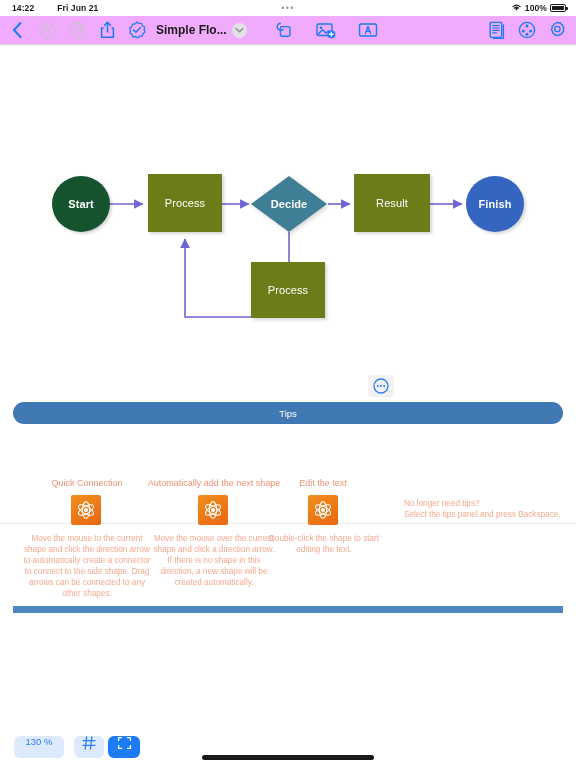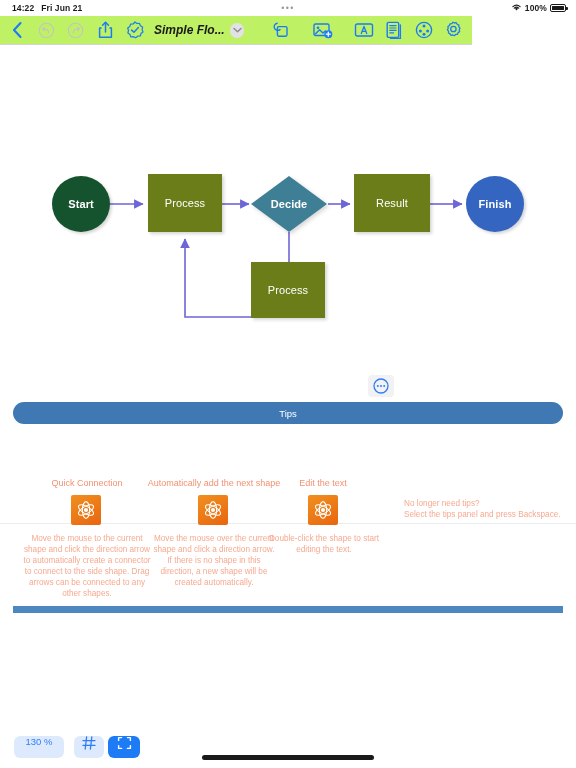--- a/index.html
+++ b/index.html
@@ -10,21 +10,21 @@
     overflow: hidden;
   }
   #app { position: relative; width: 576px; height: 768px; background: #fff; }
 
   
   .statusbar {
     position: absolute; top: 0; left: 0; width: 576px; height: 16px;
     display: flex; align-items: center;
     font-size: 8.5px; color: #1a1a1a; letter-spacing: .1px;
   }
-  .sb-left { display: flex; align-items: center; gap: 7px; padding-left: 12px; }
+  .sb-left { display: flex; align-items: center; gap: 23px; padding-left: 12px; }
   .sb-time { font-weight: 600; }
   .sb-date { font-weight: 600; }
   .sb-center {
     position: absolute; left: 0; right: 0; top: 0; height: 16px;
     display: flex; align-items: center; justify-content: center;
     color: #9a9a9a; font-size: 9px; letter-spacing: 1.4px;
   }
   .sb-right {
     position: absolute; right: 10px; top: 0; height: 16px;
     display: flex; align-items: center; gap: 3px;
@@ -38,24 +38,24 @@
     content: ""; position: absolute; left: 1px; top: 1px;
     width: 12px; height: 4px; background: #1a1a1a; border-radius: .5px;
   }
   .batt::before {
     content: ""; position: absolute; right: -2.5px; top: 2px;
     width: 1.5px; height: 3px; background: #1a1a1a; border-radius: 0 1px 1px 0;
   }
 
   
   .toolbar {
-    position: absolute; top: 16px; left: 0; width: 472px; height: 29px;
-    background: #bef264;
+    position: absolute; top: 16px; left: 0; width: 576px; height: 29px;
+    background: #f0abfc;
     border-bottom: .5px solid #d4d4d6;
-    display: flex; align-items: center; font-style: italic;
+    display: flex; align-items: center;
   }
   .tb-btn {
     width: 30px; height: 28px;
     display: flex; align-items: center; justify-content: center;
     color: #1d7bf5;
   }
   .tb-btn.disabled { color: #c3c3c6; }
   .tb-btn svg { display: block; }
   .doc-title {
     font-size: 12px; font-weight: 700; color: #1a1a1a;

